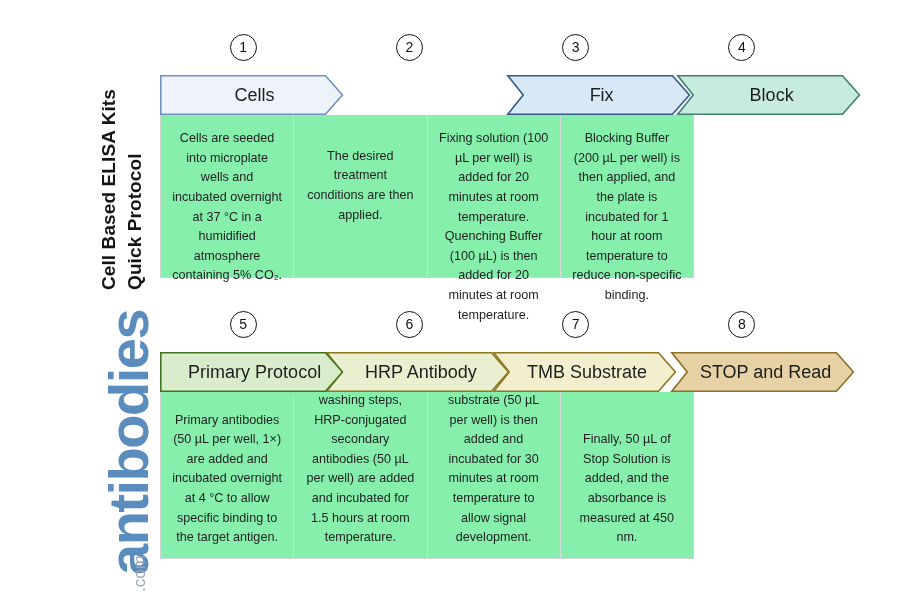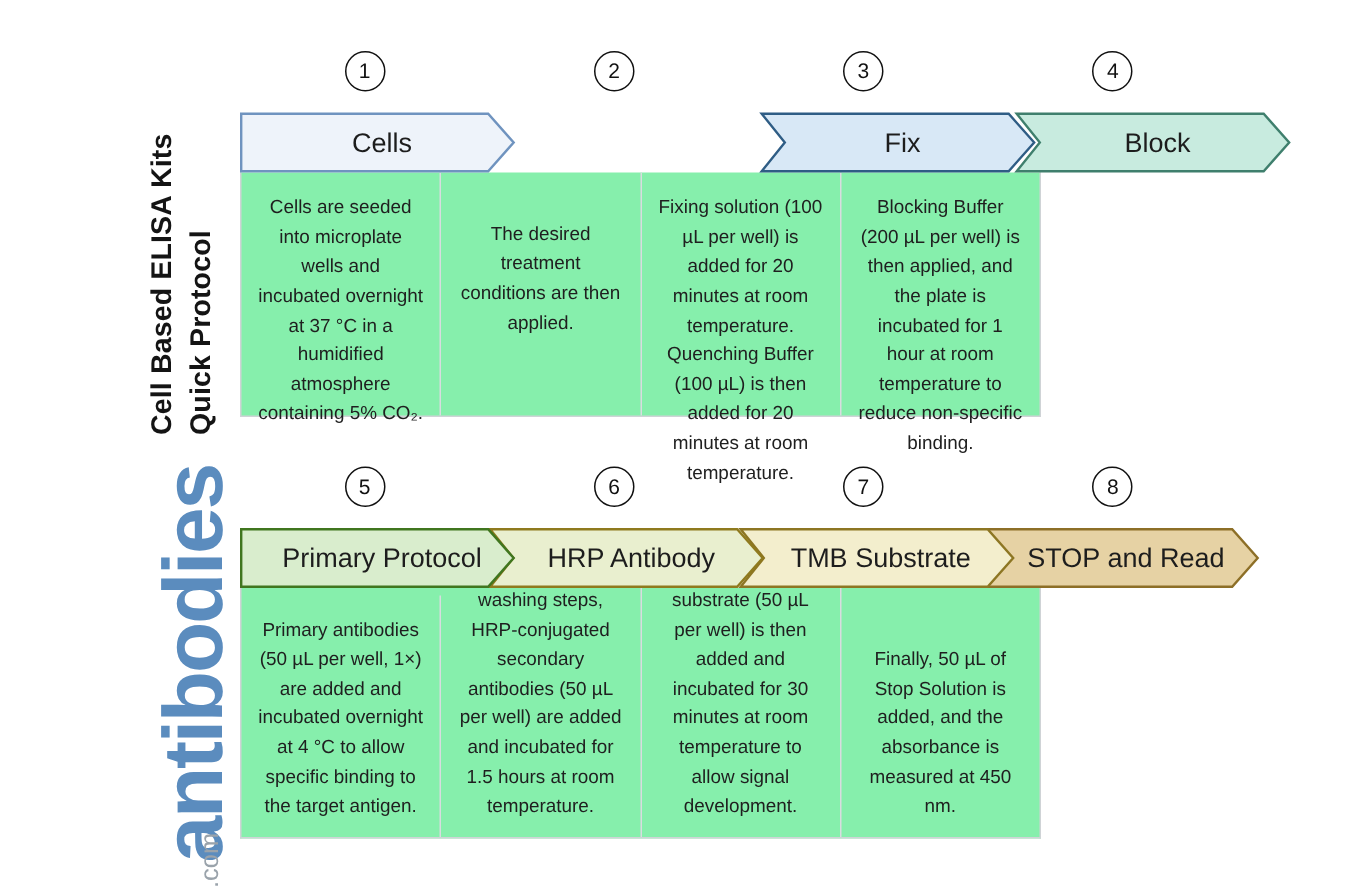--- a/index.html
+++ b/index.html
@@ -242,21 +242,21 @@
             <polygon points="0.8,0.8 165.45,0.8 182.45,20 165.45,39.2 0.8,39.2 16.2,20" fill="#e9efcf" stroke="#8f7a1e" stroke-width="1.6" stroke-linejoin="miter"></polygon>
           </svg>
           <span class="chev-label">HRP Antibody</span>
         </div>
         <div class="chev" style="left: 332.5px; width: 183.25px; z-index: 8;">
           <svg class="chev-svg" viewBox="0 0 183.25 40" preserveAspectRatio="none">
             <polygon points="0.8,0.8 165.45,0.8 182.45,20 165.45,39.2 0.8,39.2 16.2,20" fill="#f3eecd" stroke="#8d7623" stroke-width="1.6" stroke-linejoin="miter"></polygon>
           </svg>
           <span class="chev-label">TMB Substrate</span>
         </div>
-        <div class="chev" style="left: 496px; width: 183.25px; z-index: 7;">
+        <div class="chev" style="left: 511px; width: 183.25px; z-index: 7;">
           <svg class="chev-svg" viewBox="0 0 183.25 40" preserveAspectRatio="none">
             <polygon points="0.8,0.8 165.45,0.8 182.45,20 165.45,39.2 0.8,39.2 16.2,20" fill="#e6d2a4" stroke="#8d6f27" stroke-width="1.6" stroke-linejoin="miter"></polygon>
           </svg>
           <span class="chev-label">STOP and Read</span>
         </div>
       </div>
     <div class="bodies">
         <div class="body-cell">
           <div class="body-text">Primary antibodies (50 µL per well, 1×) are added and incubated overnight at 4 °C to allow specific binding to the target antigen.</div>
         </div>

